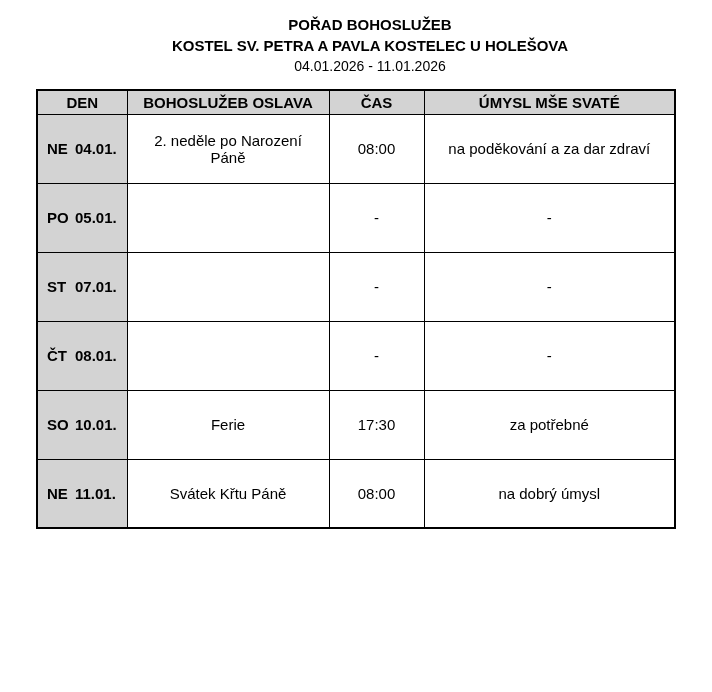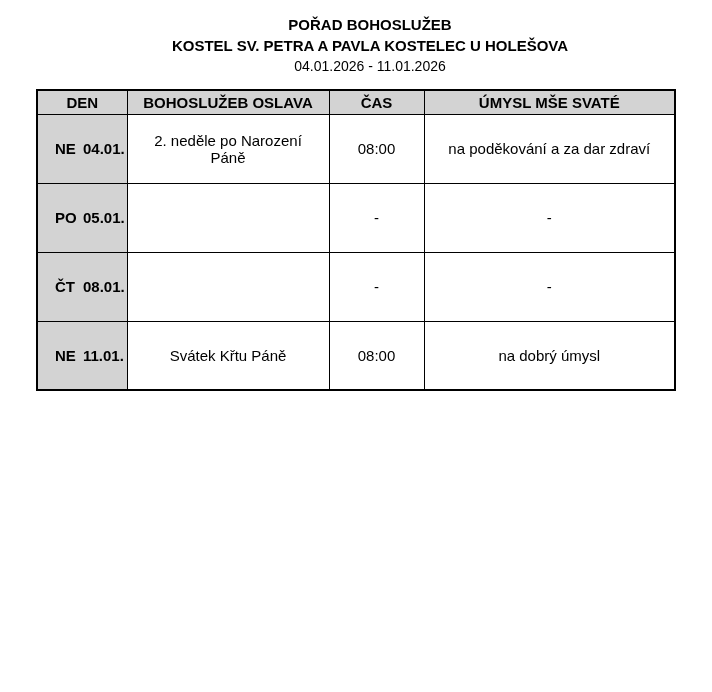--- a/index.html
+++ b/index.html
@@ -50,21 +50,21 @@
     padding: 2px 4px;
   }
   col.col-den   { width: 90px; }
   col.col-osl   { width: 202px; }
   col.col-cas   { width: 95px; }
   col.col-umysl { width: 251px; }
   td.day-cell {
     background: #d3d3d3;
     font-weight: bold;
     text-align: left;
-    padding-left: 17px;
+    padding-left: 9px;
     height: 69px;
   }
   td.day-cell .day-abbr {
     display: inline-block;
     width: 28px;
   }
   td.body-cell {
     text-align: center;
     background: #ffffff;
     padding: 12px 10px;
@@ -103,24 +103,36 @@
         <td class="body-cell">08:00</td>
         <td class="body-cell">na poděkování a za dar zdraví</td>
       </tr>
       <tr>
         <td class="day-cell"><span class="day-abbr">PO</span><span>05.01.</span></td>
         <td class="body-cell"></td>
         <td class="body-cell">-</td>
         <td class="body-cell">-</td>
       </tr>
       <tr>
+        <td class="day-cell"><span class="day-abbr">ST</span><span>07.01.</span></td>
+        <td class="body-cell"></td>
+        <td class="body-cell">-</td>
+        <td class="body-cell">-</td>
+      </tr>
+      <tr>
         <td class="day-cell"><span class="day-abbr">ČT</span><span>08.01.</span></td>
         <td class="body-cell"></td>
         <td class="body-cell">-</td>
         <td class="body-cell">-</td>
+      </tr>
+      <tr>
+        <td class="day-cell"><span class="day-abbr">SO</span><span>10.01.</span></td>
+        <td class="body-cell">Ferie</td>
+        <td class="body-cell">17:30</td>
+        <td class="body-cell">za potřebné</td>
       </tr>
       <tr>
         <td class="day-cell"><span class="day-abbr">NE</span><span>11.01.</span></td>
         <td class="body-cell">Svátek Křtu Páně</td>
         <td class="body-cell">08:00</td>
         <td class="body-cell">na dobrý úmysl</td>
       </tr>
     </tbody>
   </table>
 

